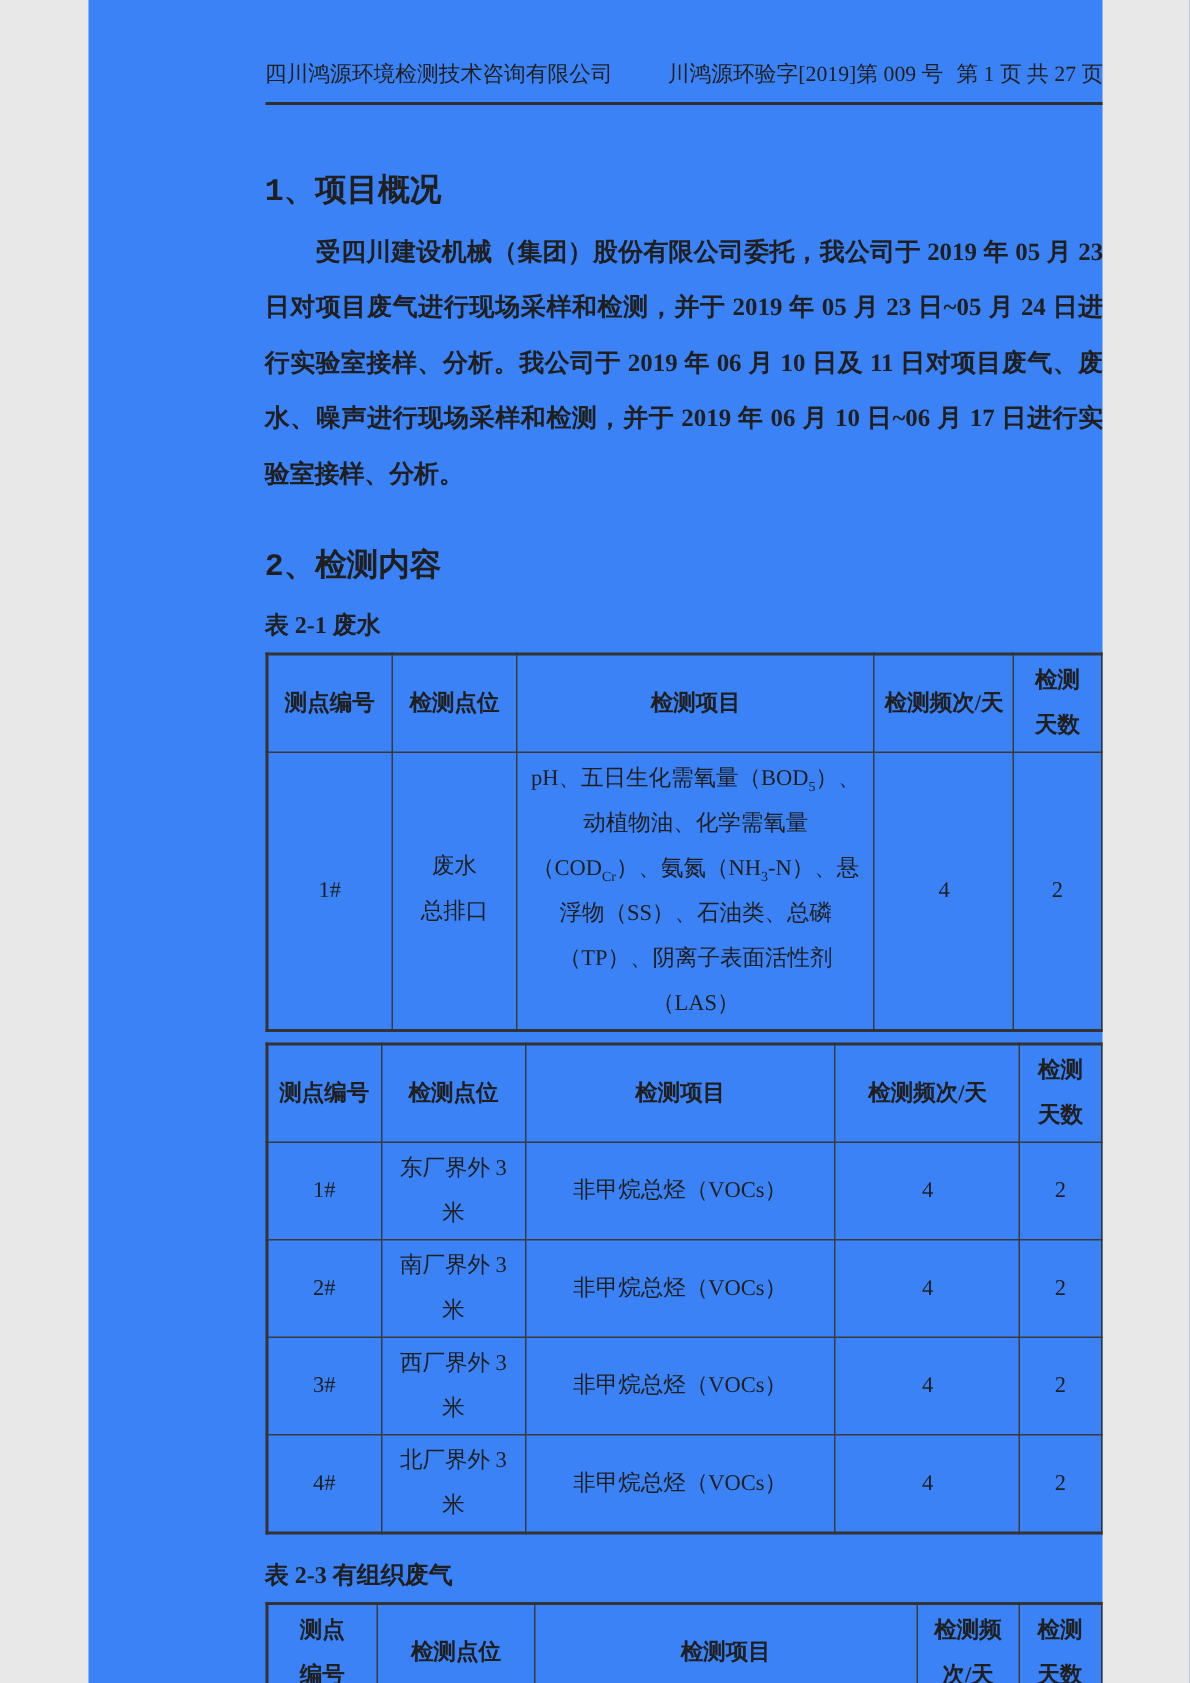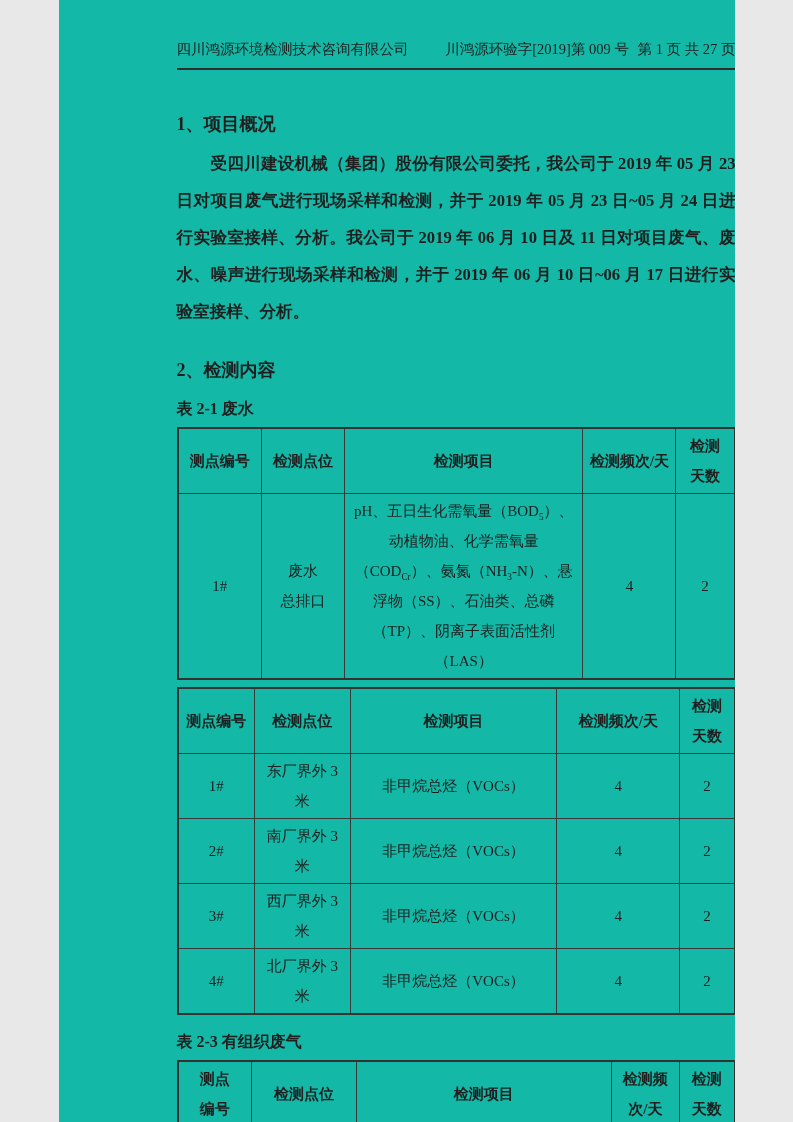--- a/index.html
+++ b/index.html
@@ -1,34 +1,34 @@
 <!DOCTYPE html>
 <html><head>
 <meta charset="utf-8">
 <style>
   html,body { margin:0; padding:0; background:#e8e8e8; }
   .page {
-    width:676px; height:1122px; margin:0 auto; background:#14b8a6;
+    width:676px; height:1122px; margin:0 auto; background:#3b82f6;
     position:relative; overflow:hidden;
     font-family:"Liberation Serif","DejaVu Serif",serif;
     color:#1f1f1f;
   }
   .content { position:absolute; left:118px; top:0; width:559px; }
 
   
   .page-header {
     margin-top:40px;
     display:flex; justify-content:space-between; align-items:baseline;
     border-bottom:2px solid #2e2e2e; padding-bottom:9px;
     font-size:14.5px; white-space:nowrap;
   }
   .page-header .mid { margin-left:28px; }
 
   
-  .sec-heading { font-size:18px; font-weight:bold; margin:42px 0 0 0; }
+  .sec-heading { font-size:21px; font-weight:bold; margin:42px 0 0 0;font-family:Liberation Mono, monospace; }
   .sec-heading.second { margin-top:28px; }
   .body-para {
     margin:9px 0 0 0; font-size:16.6px; line-height:37px;
     text-align:justify; text-indent:2.05em;font-weight:bold;
   }
 
   
   .tbl-caption {
     margin-top:17px; text-align:left;
     font-weight:bold; font-size:16px;
@@ -39,21 +39,21 @@
     margin-top:7px; width:559px; table-layout:fixed;
     border-collapse:collapse; font-size:15px; text-align:center;
     border:2px solid #333333;
   }
   table.doc-table th, table.doc-table td {
     border:1.5px solid #3a3a3a;
     vertical-align:middle; padding:2px 3px;
     line-height:30px; overflow:hidden;
   }
   table.doc-table th { font-weight:bold; white-space:pre-line;margin-top:12px; }
-  td.pre { white-space:pre-line; }
+  td.pre { white-space:pre-line;font-family:Liberation Mono, monospace; }
   td.items-cell { line-height:24px; }
   sub { font-size:0.62em; line-height:0; }
 
   .t1 thead tr { height:56px; }
   .t1 tbody tr { height:97px; }
   .t2 thead tr { height:62px; }
   .t2 tbody tr { height:57px; }
   .t3 thead tr { height:61px; }
 </style>
 </head>

